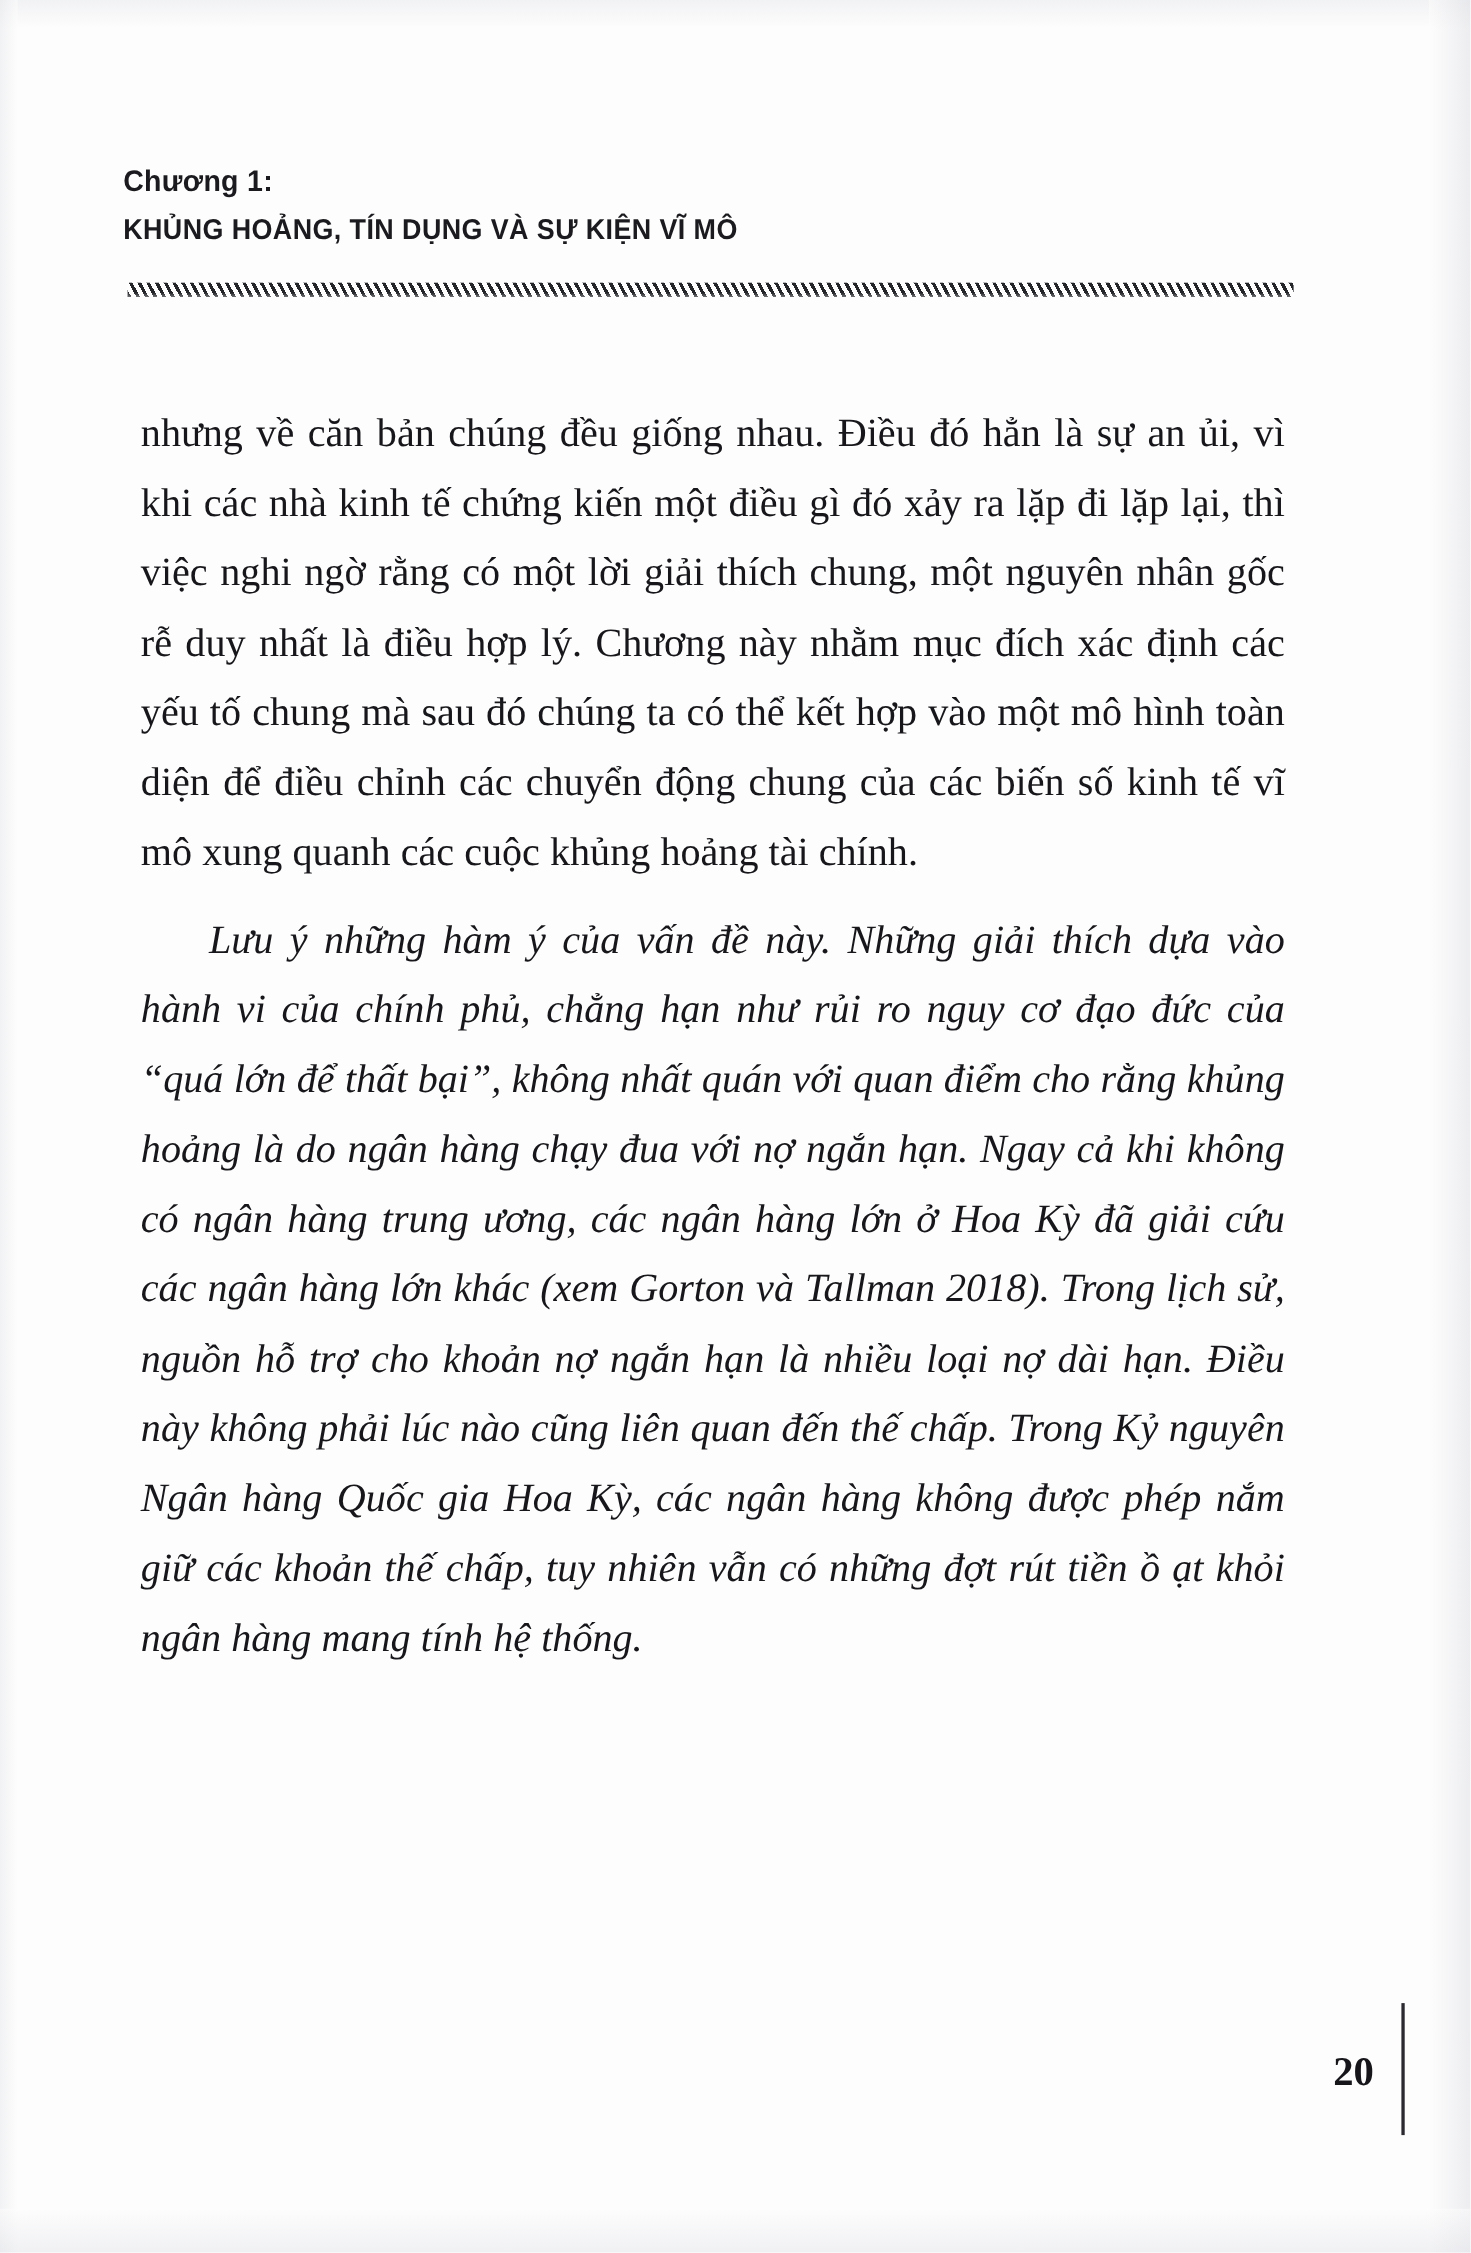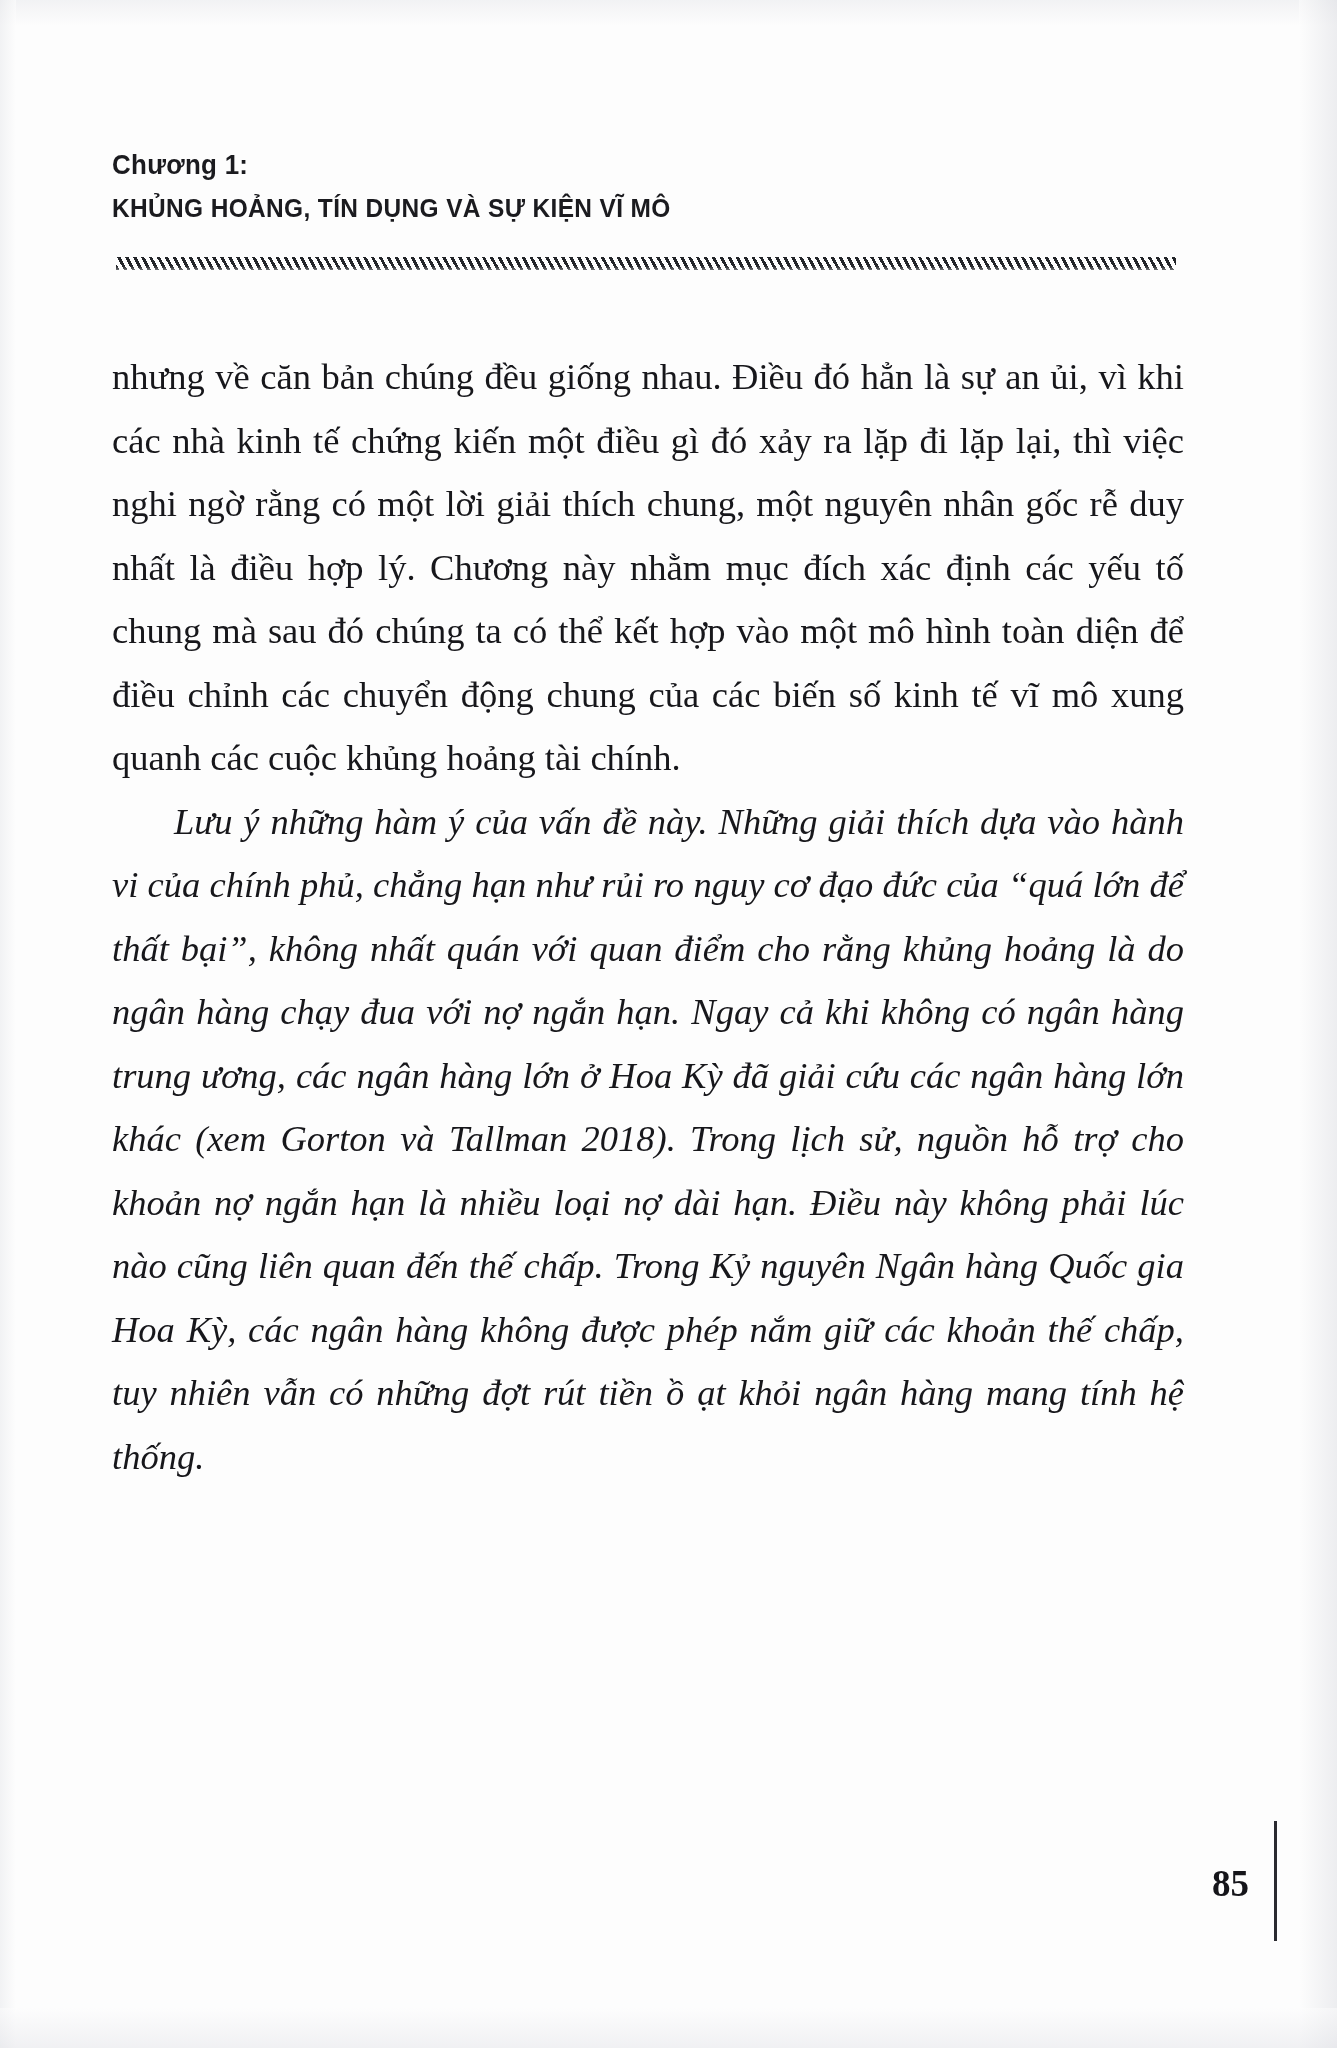--- a/index.html
+++ b/index.html
@@ -119,21 +119,21 @@
     top: 345px;
     width: 1072px;
     font-family: "Liberation Serif", "DejaVu Serif", serif;
     font-size: 36.5px;
     line-height: 63.5px;
     color: #17171b;
     text-align: justify;
     text-justify: inter-word;
   }
   .body-text p {
-    margin: 0;
+    margin: 16px;
     text-indent: 0;
   }
   .body-text p.indent {
     text-indent: 62px;
     font-style: italic;
   }
 
   
   .folio {
     position: absolute;
@@ -177,18 +177,18 @@
     </div>
 
     <div class="rule-ornament"></div>
 
     <div class="body-text">
       <p>nhưng về căn bản chúng đều giống nhau. Điều đó hẳn là sự an ủi, vì khi các nhà kinh tế chứng kiến một điều gì đó xảy ra lặp đi lặp lại, thì việc nghi ngờ rằng có một lời giải thích chung, một nguyên nhân gốc rễ duy nhất là điều hợp lý. Chương này nhằm mục đích xác định các yếu tố chung mà sau đó chúng ta có thể kết hợp vào một mô hình toàn diện để điều chỉnh các chuyển động chung của các biến số kinh tế vĩ mô xung quanh các cuộc khủng hoảng tài chính.</p>
       <p class="indent">Lưu ý những hàm ý của vấn đề này. Những giải thích dựa vào hành vi của chính phủ, chẳng hạn như rủi ro nguy cơ đạo đức của “quá lớn để thất bại”, không nhất quán với quan điểm cho rằng khủng hoảng là do ngân hàng chạy đua với nợ ngắn hạn. Ngay cả khi không có ngân hàng trung ương, các ngân hàng lớn ở Hoa Kỳ đã giải cứu các ngân hàng lớn khác (xem Gorton và Tallman 2018). Trong lịch sử, nguồn hỗ trợ cho khoản nợ ngắn hạn là nhiều loại nợ dài hạn. Điều này không phải lúc nào cũng liên quan đến thế chấp. Trong Kỷ nguyên Ngân hàng Quốc gia Hoa Kỳ, các ngân hàng không được phép nắm giữ các khoản thế chấp, tuy nhiên vẫn có những đợt rút tiền ồ ạt khỏi ngân hàng mang tính hệ thống.</p>
     </div>
 
     <div class="folio">
-      <span class="folio-number">85</span>
+      <span class="folio-number">20</span>
       <span class="folio-rule"></span>
     </div>
 
   </div>
 </div>
 
 </body></html>

